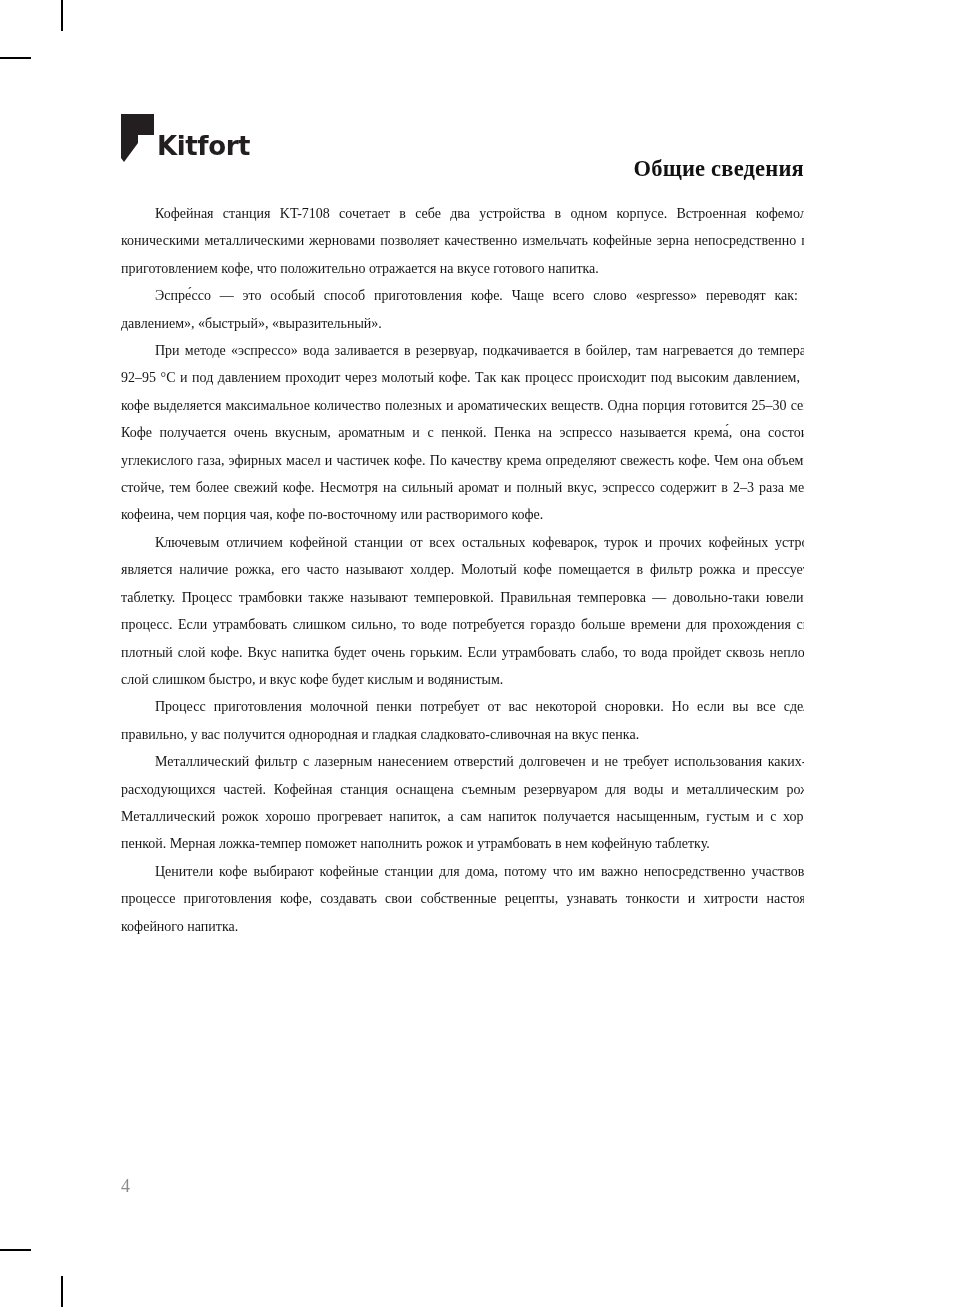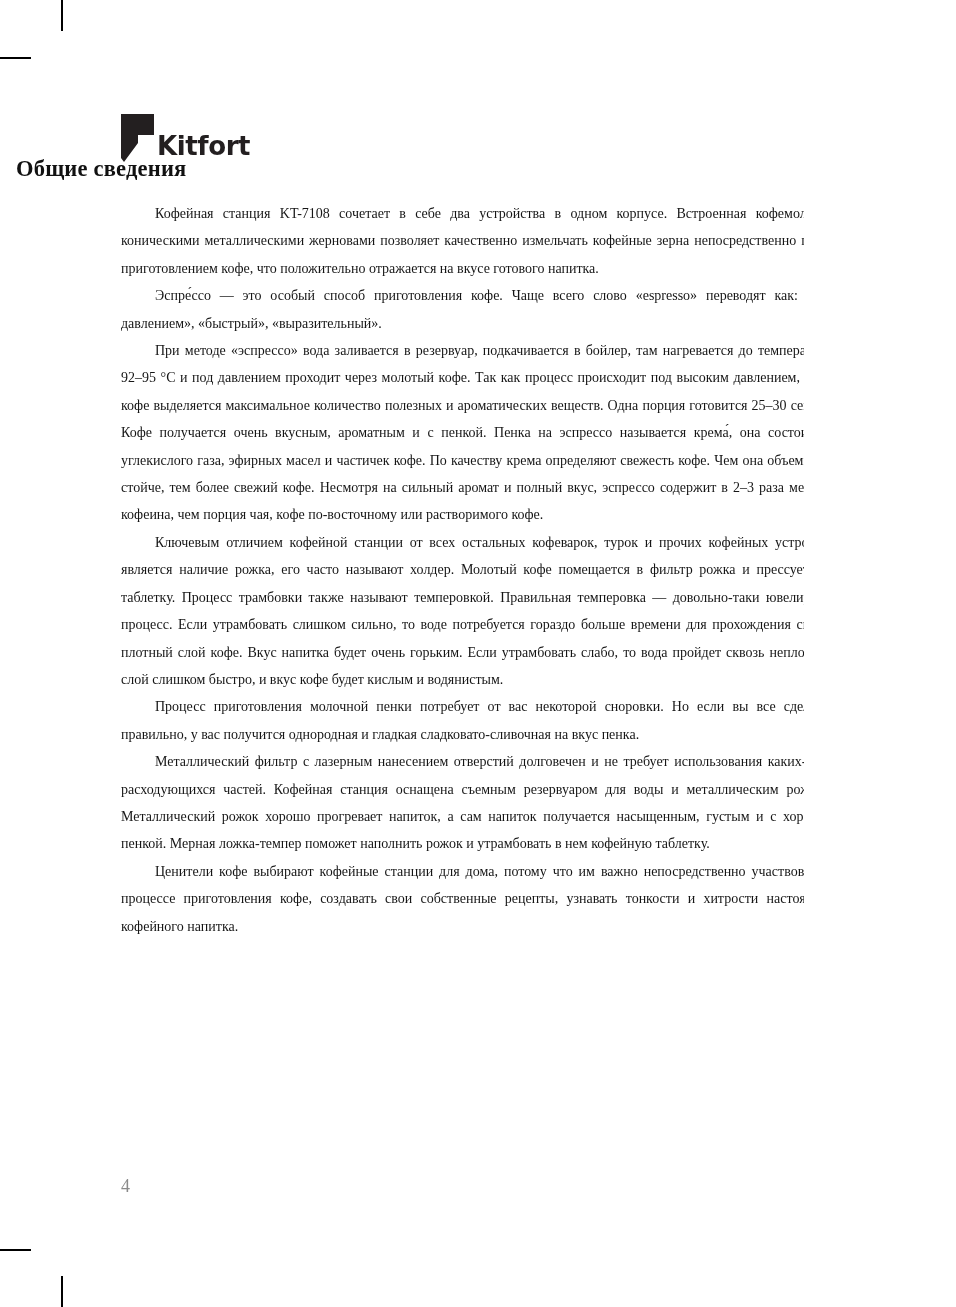--- a/index.html
+++ b/index.html
@@ -54,24 +54,24 @@
     font-size: 26px;
     letter-spacing: -0.4px;
     color: #231f20;
     line-height: 1;
     padding-bottom: 3px;
   }
 
   
   .doc-title {
     position: absolute;
-    left: 16px;
+    left: 0;
     right: 0;
     top: 156px;
-    text-align: left;
+    text-align: right;
     font-size: 22.5px;
     font-weight: bold;
     letter-spacing: 0.2px;
     color: #111111;
   }
 
   
   .body-col {
     position: absolute;
     left: 121px;

